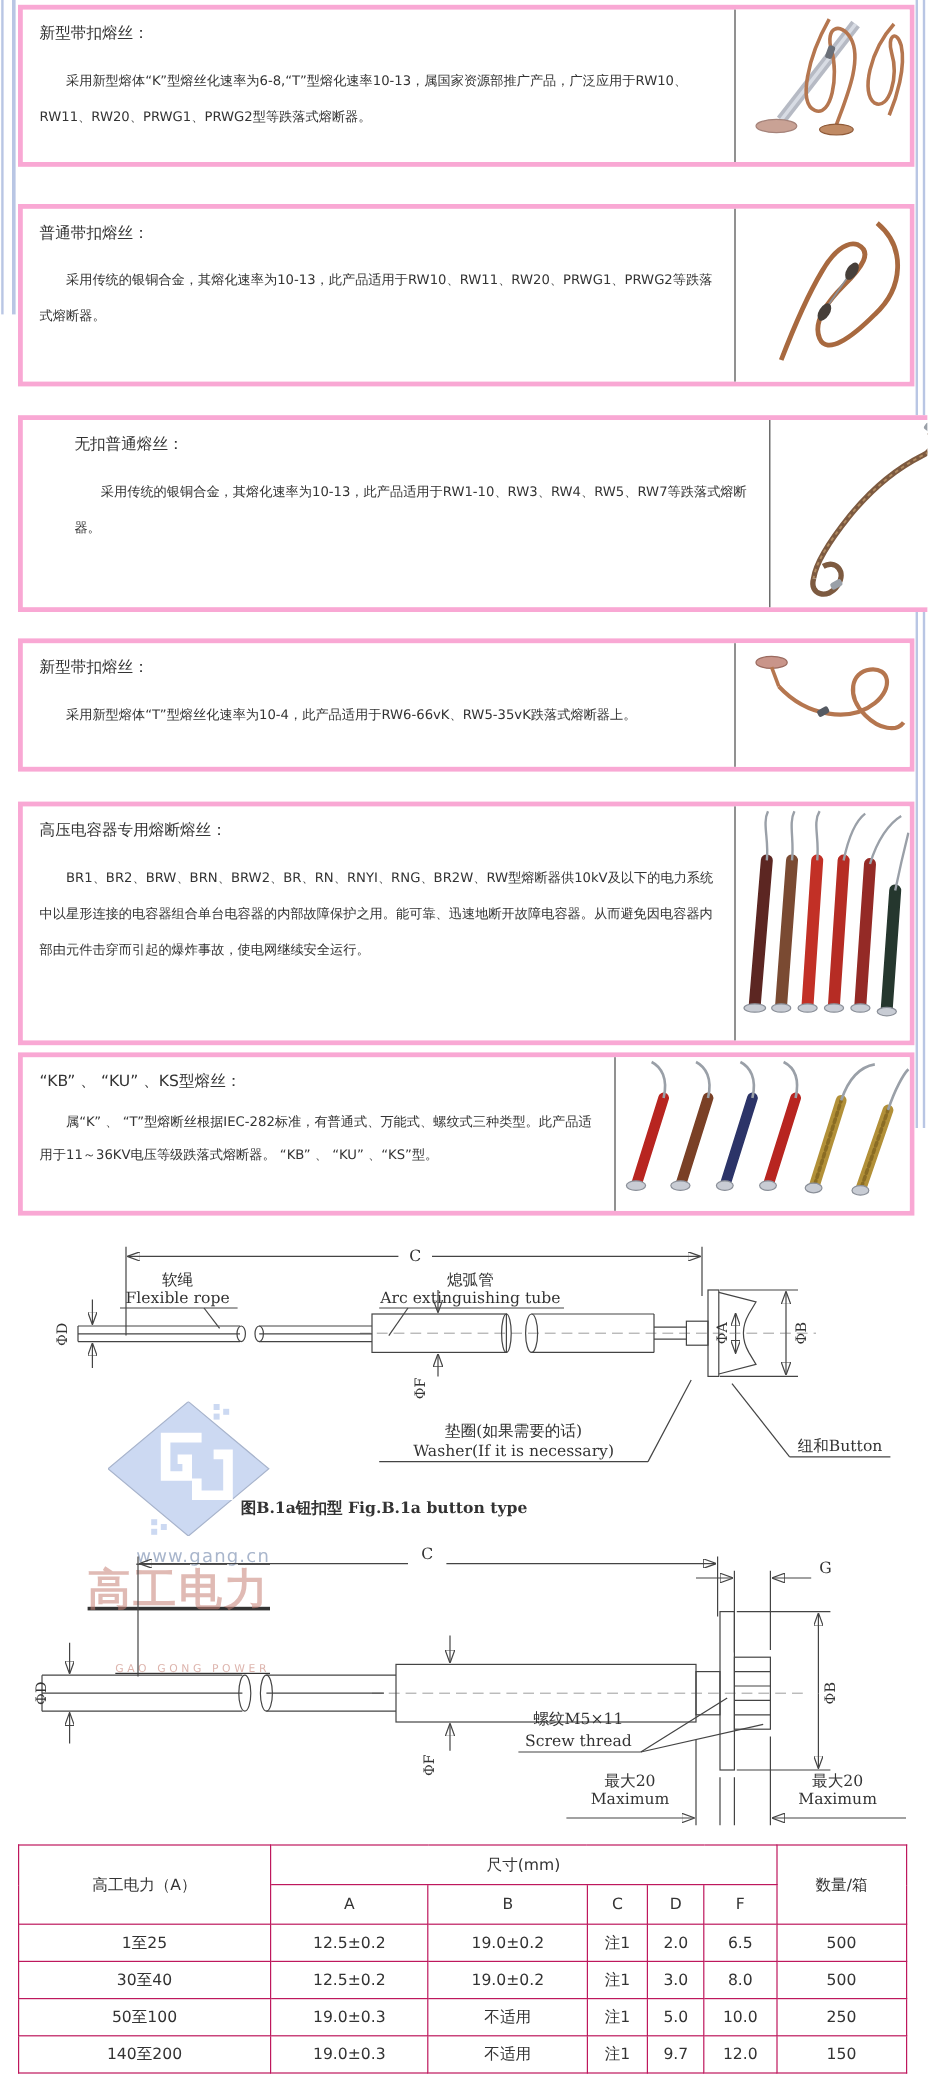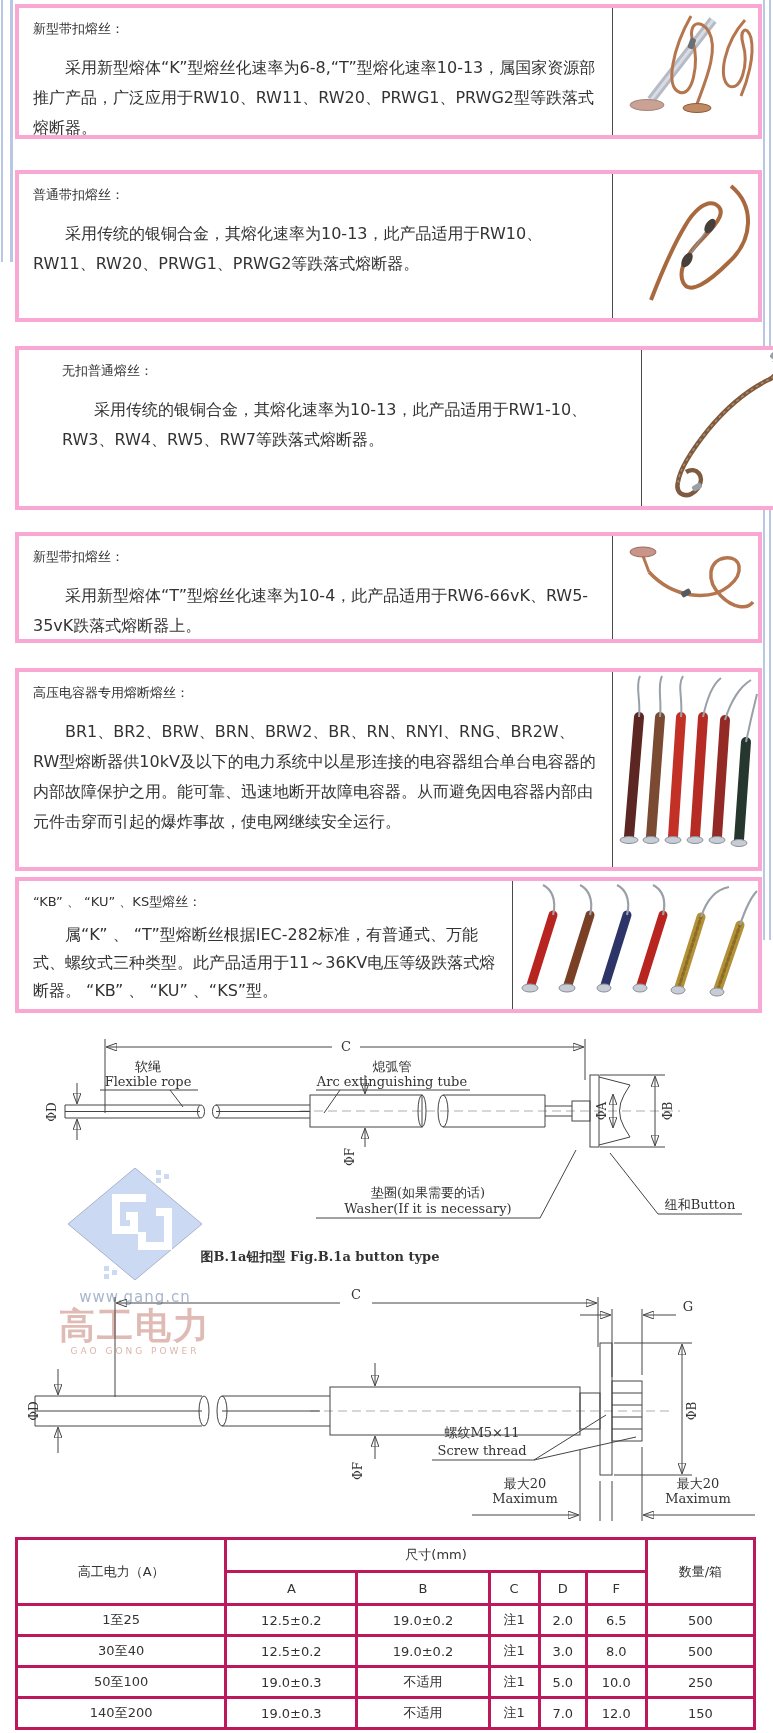--- a/index.html
+++ b/index.html
@@ -2,35 +2,35 @@
 <html><head>
 <meta charset="utf-8">
 <style>
   html,body{margin:0;padding:0;background:#fff;}
   #screen{position:relative;width:773px;height:1733px;background:#fff;overflow:hidden;
           font-family:"DejaVu Sans","Liberation Sans",sans-serif;color:#333;}
   .edge{position:absolute;top:0;background:#b9c6e4;}
   .section{position:absolute;left:15px;width:739px;border:4px solid #f9a8d4;background:#fff;display:flex;}
   .sec-text{flex:1 1 auto;padding:0 14px;overflow:hidden;}
   .sec-title{padding-top:12px;font-size:13px;line-height:18px;}
-  .sec-body{margin-top:15px;font-size:16px;line-height:30px;text-indent:2em;}
+  .sec-body{margin-top:15px;font-size:11px;line-height:30px;text-indent:2em;}
   .sec-img{flex:0 0 auto;border-left:1px solid #4a4a4a;background:#fff;}
   .sec-img svg{display:block;}
   .s6 .sec-body{margin-top:10px;line-height:28px;}
   .diagram{position:absolute;left:20px;z-index:2;}
   .diagram text{font-family:"DejaVu Serif","Liberation Serif",serif;fill:#333;font-size:13px;}
   .diagram .dimlabel{font-size:12px;}
   .diagram line,.diagram rect,.diagram path,.diagram ellipse,.diagram polyline{stroke:#444;fill:none;stroke-width:1;}
   .diagram .cl{stroke:#999;stroke-dasharray:9 5;stroke-width:.8;}
-  #watermark{position:absolute;left:45px;top:1168px;width:180px;z-index:1;pointer-events:none;text-align:center;}
+  #watermark{position:absolute;left:45px;top:1168px;width:180px;z-index:1;pointer-events:none;text-align:right;text-decoration:underline;}
   #watermark .wm-url{font-size:15px;color:#a9b6cc;letter-spacing:1px;margin-top:4px;}
   #watermark .wm-cn{font-size:36px;font-weight:bold;color:rgba(198,130,118,.55);letter-spacing:2px;line-height:40px;}
-  #watermark .wm-en{font-size:9px;color:rgba(198,130,118,.6);letter-spacing:3px;}
+  #watermark .wm-en{font-size:9px;color:rgba(198,130,118,.6);letter-spacing:3px;margin-top:40px;}
   #spec-table{position:absolute;left:15px;top:1537px;width:741px;border-collapse:collapse;z-index:3;background:#fff;}
-  #spec-table th,#spec-table td{border:3px solid #be185d;font-size:13px;font-weight:normal;text-align:center;padding:0;}
+  #spec-table th,#spec-table td{border:1px solid #be185d;font-size:13px;font-weight:normal;text-align:center;padding:0;}
   #spec-table .hrow{height:33px;}
   #spec-table .drow{height:31px;}
 </style>
 </head>
 <body>
 
 <div id="screen">
 
   <div class="edge" style="left:1px;width:2px;height:262px;"></div>
   <div class="edge" style="left:10px;width:3px;height:262px;"></div>
@@ -395,20 +395,20 @@
       <td>注1</td>
       <td>5.0</td>
       <td>10.0</td>
       <td>250</td>
     </tr>
     <tr class="drow">
       <td>140至200</td>
       <td>19.0±0.3</td>
       <td>不适用</td>
       <td>注1</td>
-      <td>7.0</td>
+      <td>9.7</td>
       <td>12.0</td>
       <td>150</td>
     </tr>
   </tbody>
     </table>
 
 </div>
 
 </body></html>

